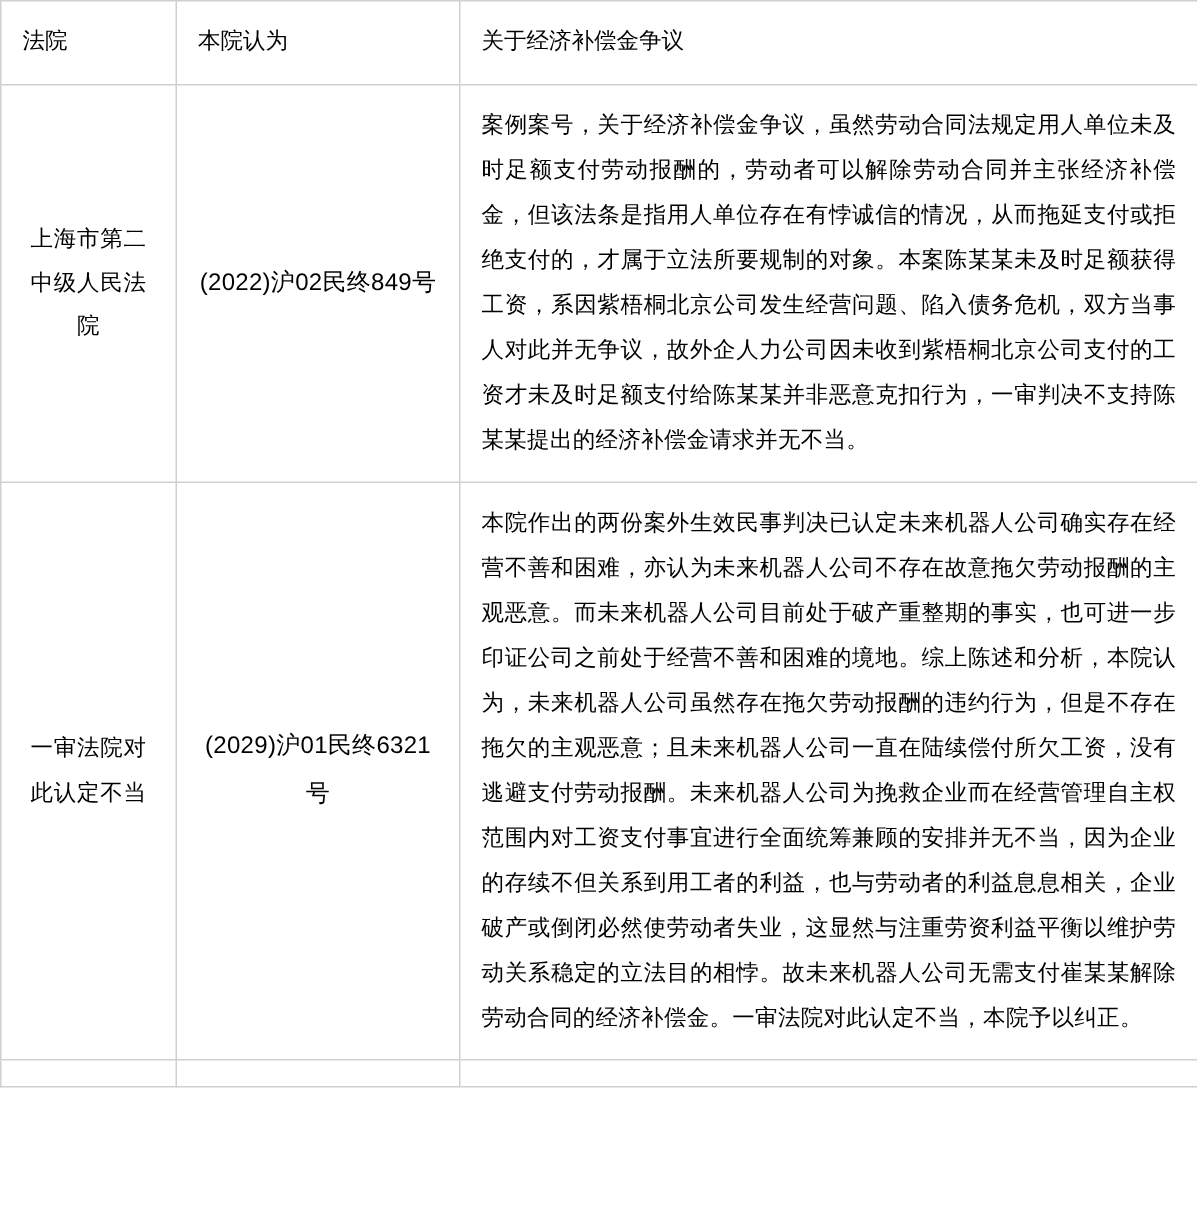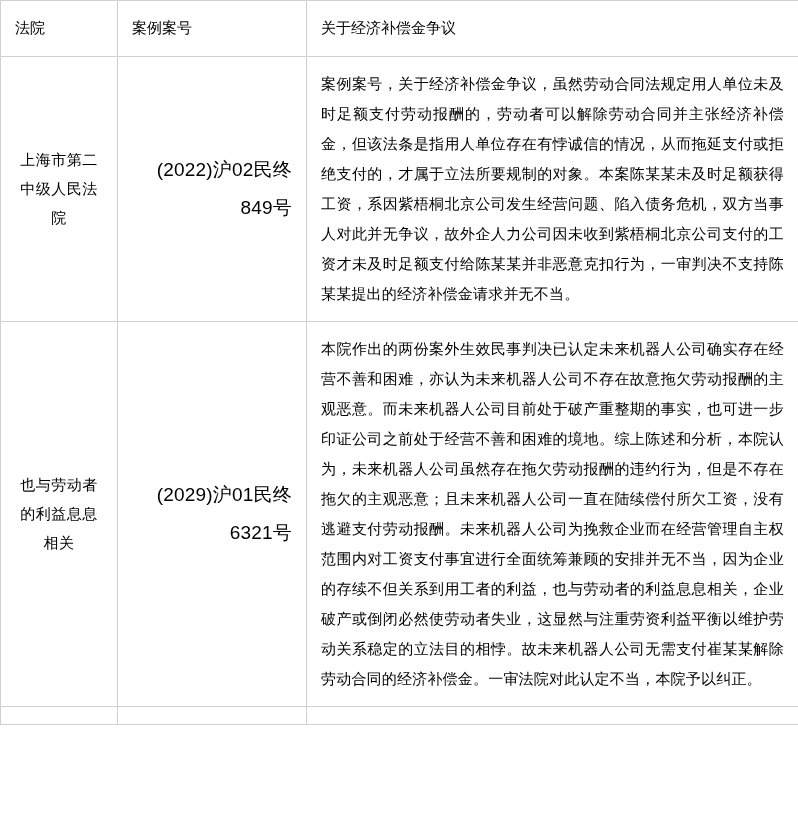--- a/index.html
+++ b/index.html
@@ -44,24 +44,24 @@
   col.col-case  { width: 189px; }
   col.col-opin  { width: 492px; }
 
   td.court-cell {
     font-size: 15px;
     line-height: 1.95;
     letter-spacing: 0.5px;
     text-align: center;
   }
   td.case-cell {
-    font-size: 19px;
+    font-size: 16px;
     line-height: 1.95;
     letter-spacing: 0.2px;
-    text-align: right;
+    text-align: center;
   }
   td.opinion-cell {
     font-size: 15px;
     line-height: 2.0;
     text-align: justify;
     text-justify: inter-ideograph;
     vertical-align: top;
     padding-top: 14px;
     padding-bottom: 14px;
     letter-spacing: 0.2px;
@@ -77,32 +77,32 @@
 <div class="table-wrap">
   <table class="case-table">
     <colgroup>
       <col class="col-court">
       <col class="col-case">
       <col class="col-opin">
     </colgroup>
     <thead>
       <tr>
         <th>法院</th>
-        <th>案例案号</th>
+        <th>本院认为</th>
         <th>关于经济补偿金争议</th>
       </tr>
     </thead>
     <tbody>
       <tr>
         <td class="court-cell">上海市第二中级人民法院</td>
         <td class="case-cell">(2022)沪02民终849号</td>
         <td class="opinion-cell">案例案号，关于经济补偿金争议，虽然劳动合同法规定用人单位未及时足额支付劳动报酬的，劳动者可以解除劳动合同并主张经济补偿金，但该法条是指用人单位存在有悖诚信的情况，从而拖延支付或拒绝支付的，才属于立法所要规制的对象。本案陈某某未及时足额获得工资，系因紫梧桐北京公司发生经营问题、陷入债务危机，双方当事人对此并无争议，故外企人力公司因未收到紫梧桐北京公司支付的工资才未及时足额支付给陈某某并非恶意克扣行为，一审判决不支持陈某某提出的经济补偿金请求并无不当。</td>
       </tr>
       <tr>
-        <td class="court-cell">也与劳动者的利益息息相关</td>
+        <td class="court-cell">一审法院对此认定不当</td>
         <td class="case-cell">(2029)沪01民终6321号</td>
         <td class="opinion-cell">本院作出的两份案外生效民事判决已认定未来机器人公司确实存在经营不善和困难，亦认为未来机器人公司不存在故意拖欠劳动报酬的主观恶意。而未来机器人公司目前处于破产重整期的事实，也可进一步印证公司之前处于经营不善和困难的境地。综上陈述和分析，本院认为，未来机器人公司虽然存在拖欠劳动报酬的违约行为，但是不存在拖欠的主观恶意；且未来机器人公司一直在陆续偿付所欠工资，没有逃避支付劳动报酬。未来机器人公司为挽救企业而在经营管理自主权范围内对工资支付事宜进行全面统筹兼顾的安排并无不当，因为企业的存续不但关系到用工者的利益，也与劳动者的利益息息相关，企业破产或倒闭必然使劳动者失业，这显然与注重劳资利益平衡以维护劳动关系稳定的立法目的相悖。故未来机器人公司无需支付崔某某解除劳动合同的经济补偿金。一审法院对此认定不当，本院予以纠正。</td>
       </tr>
       <tr class="partial-row">
         <td></td>
         <td></td>
         <td></td>
       </tr>
     </tbody>
   </table>

